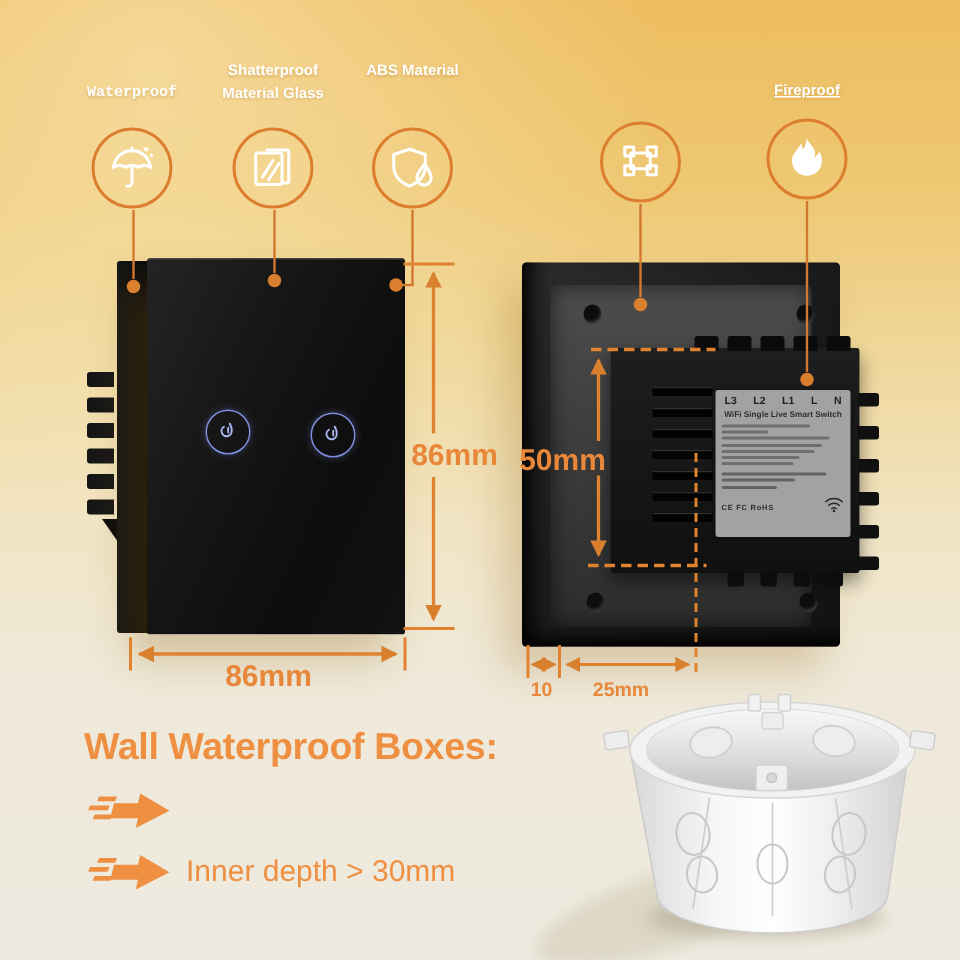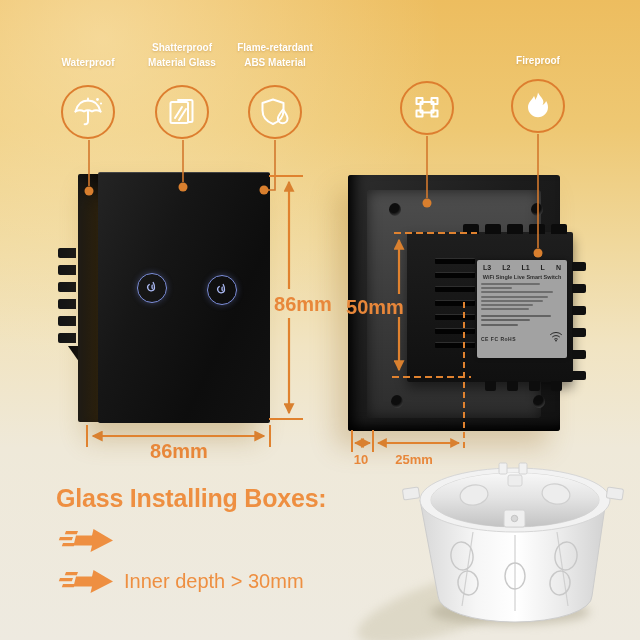--- a/index.html
+++ b/index.html
@@ -64,32 +64,31 @@
   .inst-head{position:absolute;left:56px;top:484px;font-size:25px;font-weight:bold;color:#ee8f41;letter-spacing:-.2px;}
   .inst-text{position:absolute;font-size:20px;font-weight:500;color:#ee8f41;}
   
   .wallbox{position:absolute;left:398px;top:448px;overflow:visible;}
 </style>
 </head>
 <body>
 
 <div class="canvas">
 
-  <div class="feat-label" style="left:23px;top:55px;">
+  <div class="feat-label" style="left:23px;top:55px;font-family:Liberation Mono, monospace;">
     <span>Waterproof</span>
   </div>
   <div class="feat-label" style="left:117px;top:40px;">
     <div>Shatterproof</div>
     <div>Material Glass</div>
   </div>
   <div class="feat-label" style="left:210px;top:40px;">
-    <div>Flame-retardant</div>
     <div>ABS Material</div>
   </div>
-  <div class="feat-label" style="left:473px;top:53px;">
+  <div class="feat-label" style="left:473px;top:53px;text-decoration:underline;">
     <span>Fireproof</span>
   </div>
 
   <div class="feat-circle" style="left:61px;top:85px;">
     <svg width="34" height="34" viewBox="0 0 34 34">
       <path d="M4.5 16.5 C6.5 8.5 11 5.5 17 5.5 C23 5.5 27.5 8.5 29.5 16.5"></path>
       <path d="M4.5 16.5 Q9 14 13 16.5 Q17 14 21 16.5 Q25 14 29.5 16.5"></path>
       <path d="M17 3.5 V5.5"></path>
       <path d="M17 16.5 V26 Q17 29.6 13.6 29.2"></path>
       <circle cx="26.5" cy="4.5" r="1.4" fill="#fff" stroke="none"></circle>
@@ -268,21 +267,21 @@
       <line x1="464" y1="302" x2="464" y2="450" stroke-dasharray="6 4"></line>
     </g>
   </svg>
 
   <div class="dim" style="left:272px;top:293px;width:62px;">86mm</div>
   <div class="dim" style="left:143px;top:440px;width:72px;">86mm</div>
   <div class="dim" style="left:346px;top:296px;width:58px;">50mm</div>
   <div class="dim small" style="left:347px;top:452px;width:28px;">10</div>
   <div class="dim small" style="left:383px;top:452px;width:62px;">25mm</div>
 
-  <div class="inst-head">Glass Installing Boxes:</div>
+  <div class="inst-head">Wall Waterproof Boxes:</div>
   <svg class="abs" style="left:56px;top:526px;" width="58" height="28" viewBox="0 0 58 28" fill="#ee8f41">
     <polygon points="10,5 22,5 20.8,8.2 8.8,8.2"></polygon>
     <polygon points="4,11 17,11 15.8,14.2 2.8,14.2"></polygon>
     <polygon points="7,17 19,17 17.8,20.2 5.8,20.2"></polygon>
     <polygon points="20,9.5 36,9.5 37.5,3 57,14.5 34.5,26 36,19.5 17.5,19.5"></polygon>
   </svg>
   <svg class="abs" style="left:56px;top:567px;" width="58" height="28" viewBox="0 0 58 28" fill="#ee8f41">
     <polygon points="10,5 22,5 20.8,8.2 8.8,8.2"></polygon>
     <polygon points="4,11 17,11 15.8,14.2 2.8,14.2"></polygon>
     <polygon points="7,17 19,17 17.8,20.2 5.8,20.2"></polygon>

